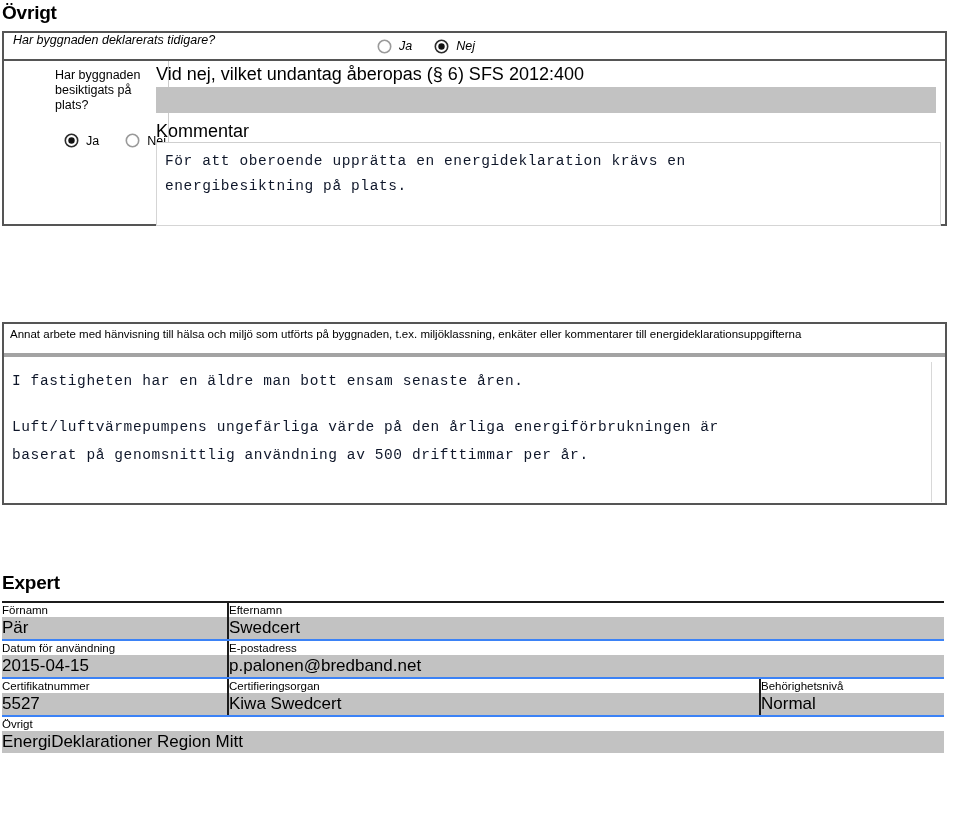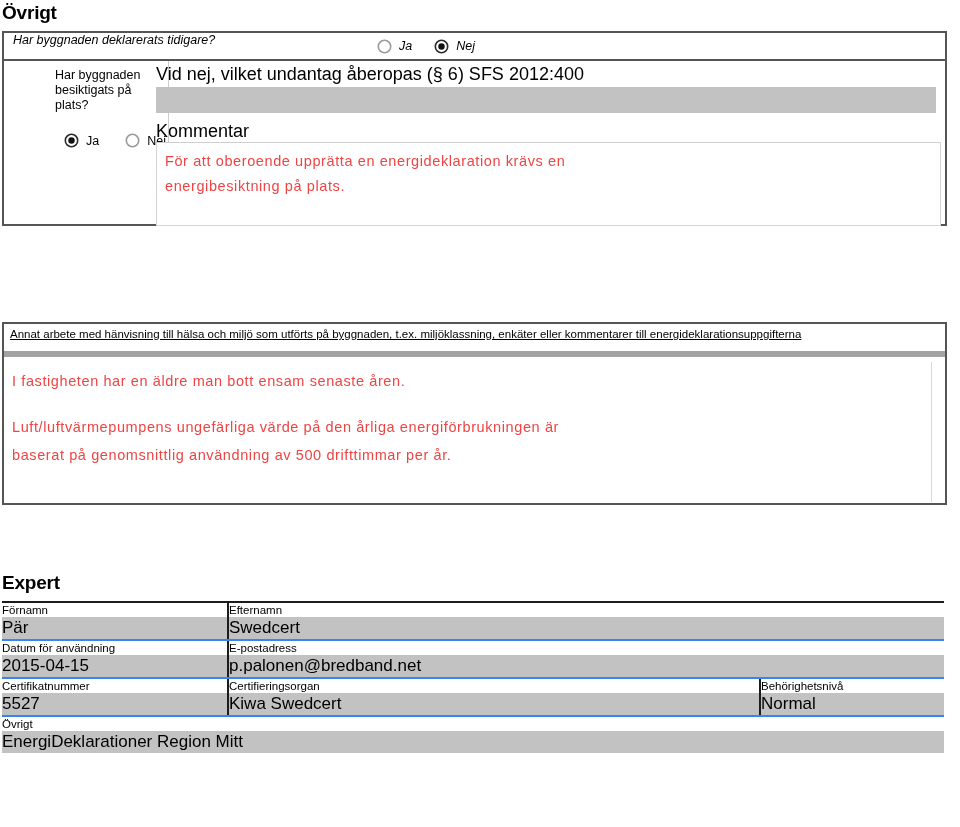--- a/index.html
+++ b/index.html
@@ -122,49 +122,48 @@
     margin-top: 3px;
     width: 785px;
     height: 84px;
     border: 1px solid #d5d5d5;
     border-top: 1px solid #cfcfcf;
     box-sizing: border-box;
     background: #ffffff;
     padding: 6px 8px 0 8px;
   }
   .mono-text {
-    font-family: Liberation Sans, sans-serif;
+    font-family: Liberation Mono, monospace;
     font-size: 14.5px;
     line-height: 25px;
-    color: #ef4444;
+    color: #0f172a;
     letter-spacing: 0.6px;
     white-space: pre-wrap;
   }
 
   
   #annat-block {
     position: absolute;
     left: 2px;
     top: 322px;
     width: 945px;
     height: 183px;
     border: 2px solid #555555;
     box-sizing: border-box;
     background: #ffffff;
   }
   #annat-header {
     position: absolute;
     left: 0; right: 0; top: 0;
     height: 33px;
-    border-bottom: 6px solid #a3a3a3;
+    border-bottom: 4px solid #a3a3a3;
     box-sizing: border-box;
     padding: 3px 9px 0 6px;
     font-size: 11.5px;
     line-height: 14px;
-    text-decoration: underline;
   }
   #annat-body {
     position: absolute;
     left: 0; top: 33px; right: 0; bottom: 0;
     padding: 6px 0 0 0;
   }
   #annat-textarea {
     position: absolute;
     left: 0;
     top: 5px;

